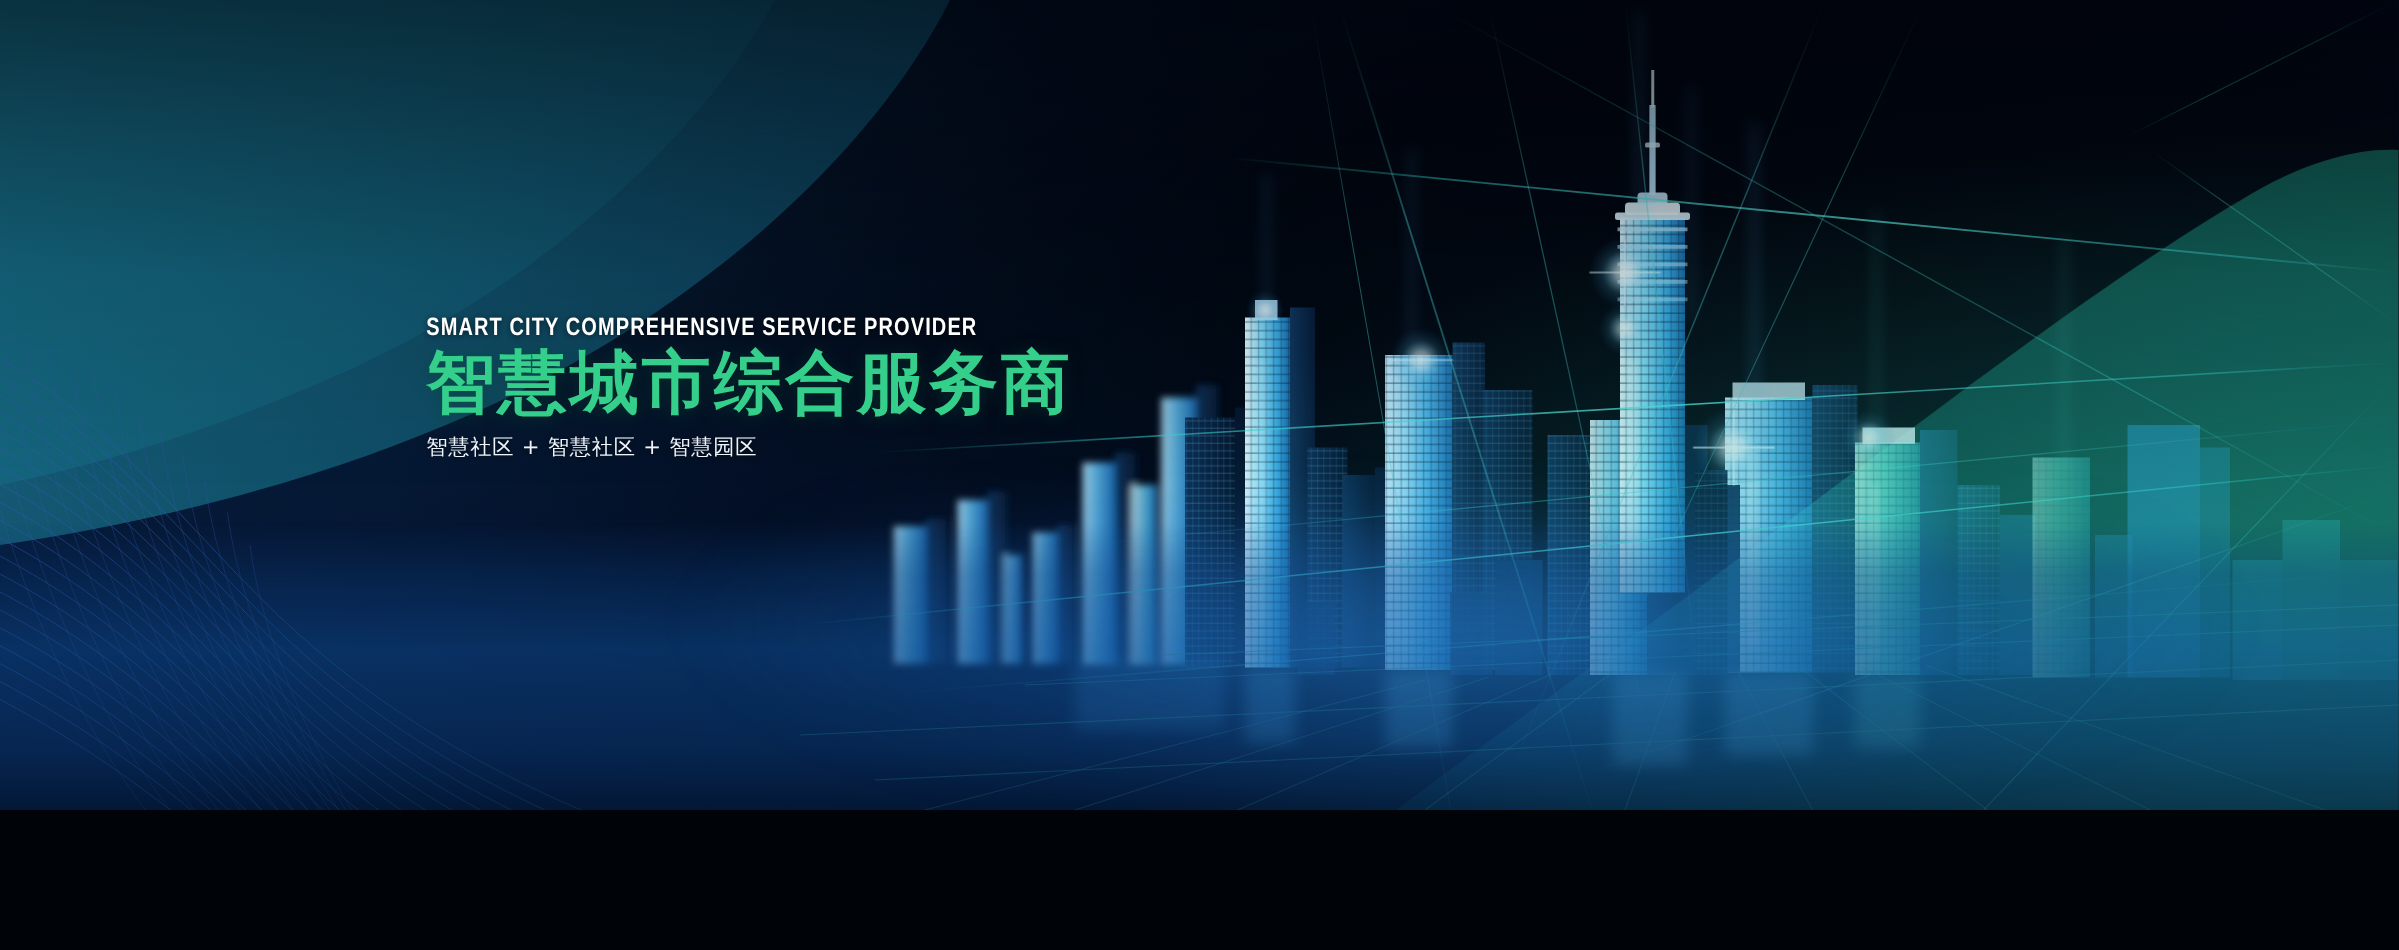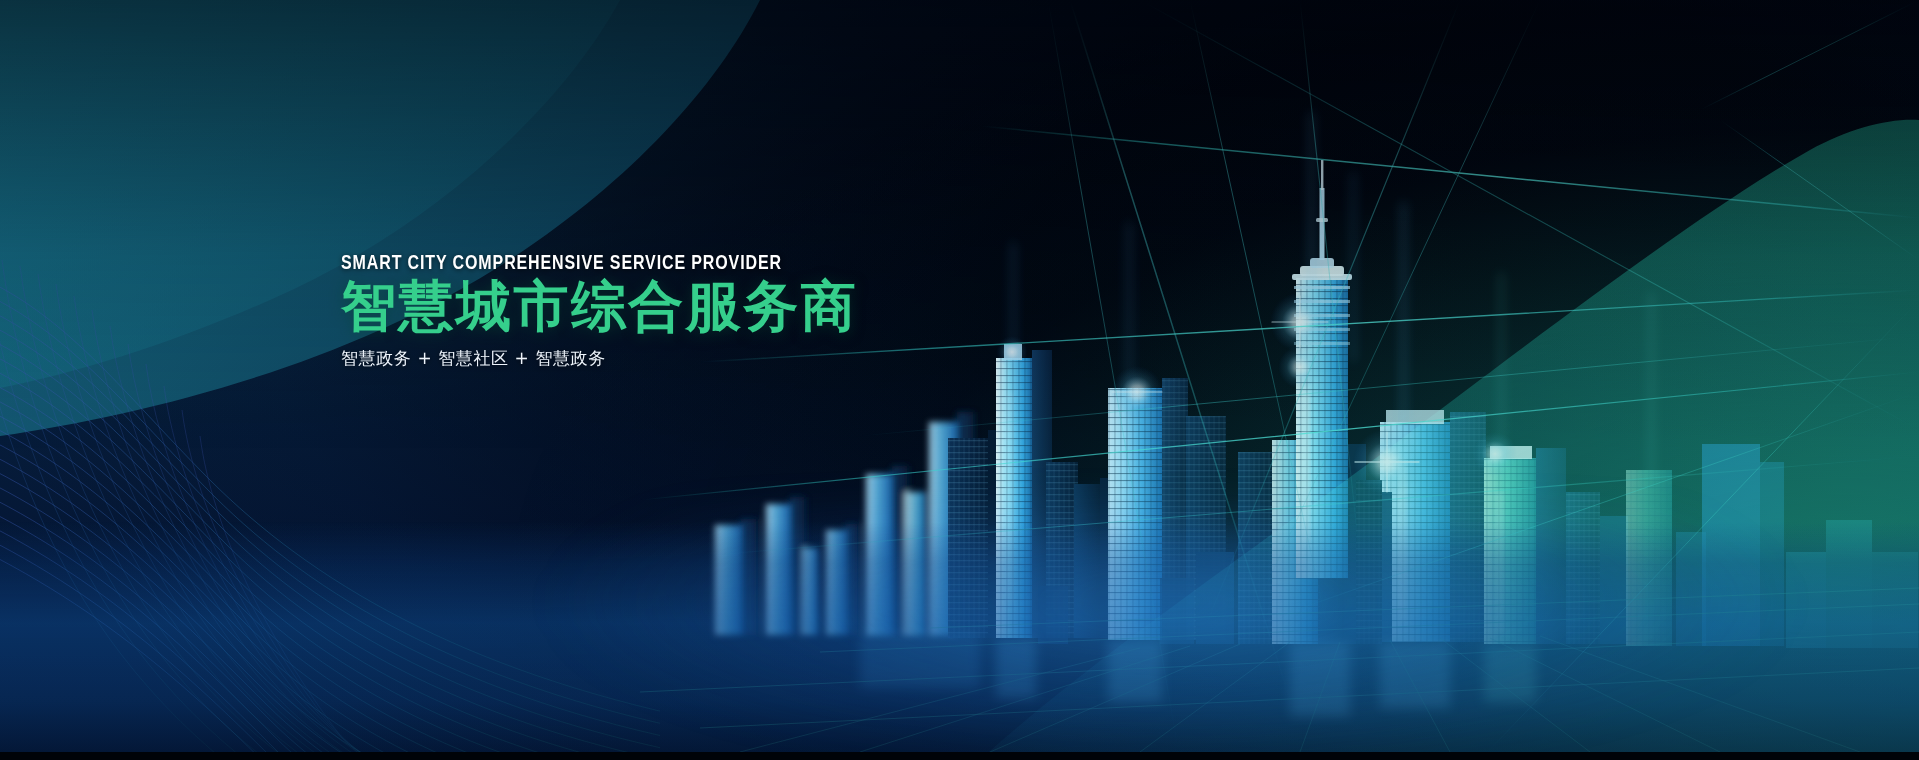--- a/index.html
+++ b/index.html
@@ -5,21 +5,21 @@
   * { margin:0; padding:0; box-sizing:border-box; }
   html, body { background:#000308; }
   body {
     width:1919px; height:760px;
     font-family:"Liberation Sans", sans-serif;
     overflow:hidden;
   }
 
   #banner {
     position:relative;
-    width:1919px; height:752px;
+    width:1919px; height:648px;
     overflow:hidden;
     background:#010a1e;
   }
 
   
   .layer { position:absolute; inset:0; pointer-events:none; }
 
   
   .bg-base {
     background:
@@ -496,16 +496,16 @@
   <div class="layer green-curve-soft"></div>
 
   <div class="ground"></div>
   <div class="ground-glow"></div>
 
   <div class="layer top-fade"></div>
 
   <div class="copy">
     <div class="eyebrow">SMART CITY COMPREHENSIVE SERVICE PROVIDER</div>
     <h1 class="headline">智慧城市综合服务商</h1>
-    <div class="subline">智慧政务 + 智慧社区 + 智慧政务</div>
+    <div class="subline">智慧社区 + 智慧社区 + 智慧园区</div>
   </div>
 
 </div>
 
 </body></html>

